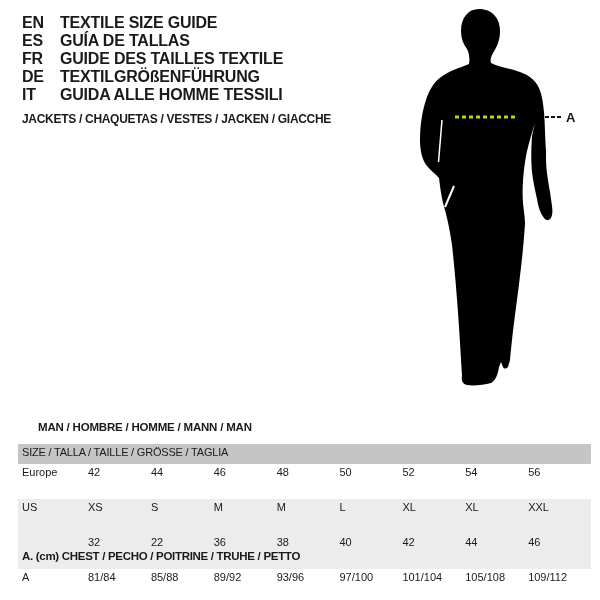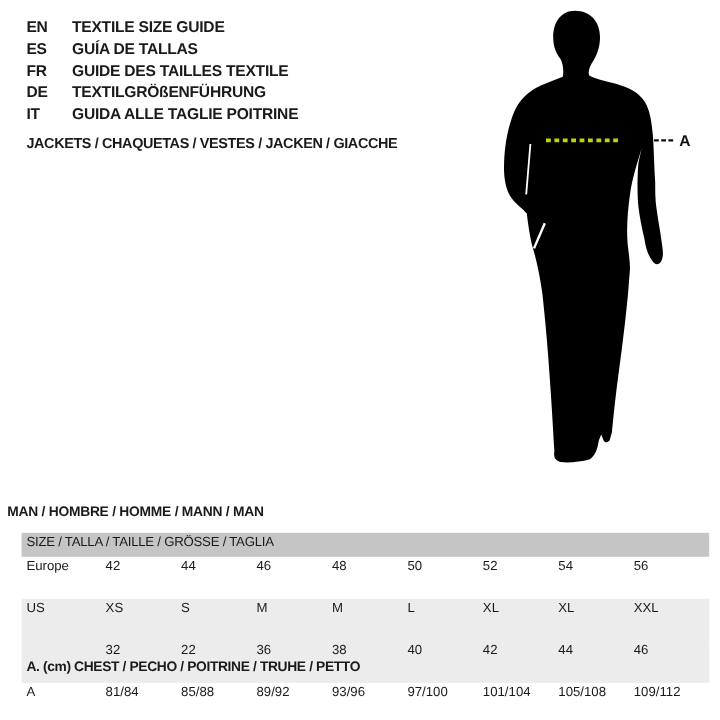--- a/index.html
+++ b/index.html
@@ -3,31 +3,31 @@
 <meta charset="utf-8">
 <style>
   html,body{margin:0;padding:0;}
   body{
     width:600px;height:600px;position:relative;background:#ffffff;
     font-family:"Liberation Sans",sans-serif;color:var(--text,#1a1a1a);
     overflow:hidden;-webkit-font-smoothing:antialiased;
   }
   
   .lang-list{position:absolute;left:22px;top:14px;}
-  .lang-row{display:flex;line-height:18px;font-size:13px;font-weight:bold;letter-spacing:-0.2px;}
+  .lang-row{display:flex;line-height:18px;font-size:16px;font-weight:bold;letter-spacing:-0.2px;}
   .lang-code{width:38px;flex:0 0 38px;}
   
   .categories{position:absolute;left:22px;top:110px;}
   .category-line{line-height:18px;font-size:12px;font-weight:bold;letter-spacing:-0.3px;white-space:nowrap;}
   
   .figure-wrap{position:absolute;left:400px;top:0;width:200px;height:410px;}
   .figure-wrap svg{display:block;width:200px;height:410px;}
   .figure-wrap text{font-family:"Liberation Sans",sans-serif;font-weight:600;font-size:13px;fill:#111;}
   
-  .section-title{position:absolute;left:6px;top:421px;font-size:11.5px;font-weight:bold;letter-spacing:-0.2px;}
+  .section-title{position:absolute;left:38px;top:421px;font-size:11.5px;font-weight:bold;letter-spacing:-0.2px;}
   
   .size-table{position:absolute;left:18px;top:444px;width:573px;font-size:11px;}
   .thead{background:var(--header-bg,#c5c5c5);height:20px;line-height:17px;padding-left:4px;letter-spacing:-0.2px;}
   .trow{display:grid;grid-template-columns:70px repeat(8,1fr);height:35px;line-height:17px;}
   .trow.shaded{background:var(--row-bg,#ececec);}
   .cell.label{padding-left:4px;text-align:left;}
   .cell.val{text-align:left;}
   
   .footnote{position:absolute;left:22px;top:550px;font-size:11.5px;font-weight:bold;letter-spacing:-0.3px;white-space:nowrap;}
 </style>
@@ -46,21 +46,21 @@
     <div class="lang-row">
       <span class="lang-code">FR</span>
       <span class="lang-text">GUIDE DES TAILLES TEXTILE</span>
     </div>
     <div class="lang-row">
       <span class="lang-code">DE</span>
       <span class="lang-text">TEXTILGRÖßENFÜHRUNG</span>
     </div>
     <div class="lang-row">
       <span class="lang-code">IT</span>
-      <span class="lang-text">GUIDA ALLE TAGLIE POITRINE</span>
+      <span class="lang-text">GUIDA ALLE HOMME TESSILI</span>
     </div>
   </div>
 
 <div class="categories">
     <div class="category-line">JACKETS / CHAQUETAS / VESTES / JACKEN / GIACCHE</div>
   </div>
 
 <div class="figure-wrap">
   <svg viewBox="0 0 200 410">
     <path fill="#000000" d="

